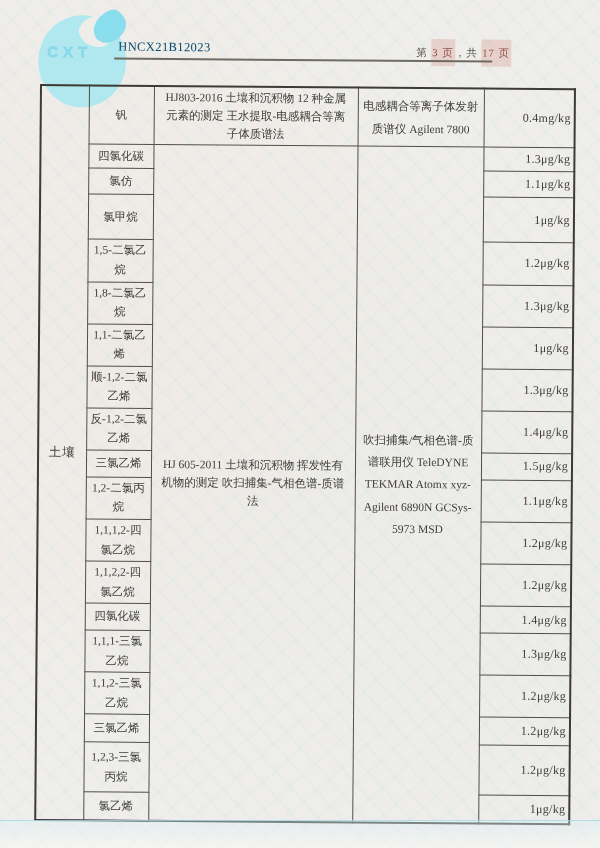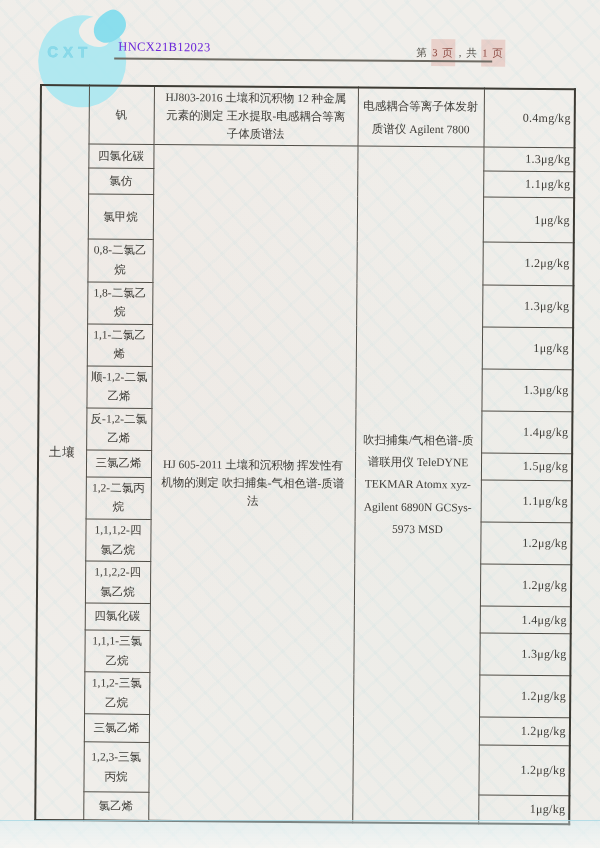--- a/index.html
+++ b/index.html
@@ -34,21 +34,21 @@
     border-radius:70% 30% 60% 40% / 60% 50% 50% 40%;transform:rotate(-22deg);
   }
   .logo-text{
     position:absolute;left:13px;top:36px;
     font-family:"Liberation Sans","DejaVu Sans",sans-serif;
     font-size:15px;font-weight:bold;letter-spacing:5px;color:#7ed8ea;
     -webkit-text-stroke:0.5px #6fd2e6;
   }
 
   
-  .report-no{position:absolute;left:118px;top:39px;font-size:12.5px;letter-spacing:.4px;color:#6d28d9;}
+  .report-no{position:absolute;left:118px;top:39px;font-size:12.5px;letter-spacing:.4px;color:#0c4a6e;}
   .page-indicator{position:absolute;left:416px;top:43px;font-size:10.5px;color:#57544d;letter-spacing:1px;white-space:nowrap;}
   .pg-red{color:#8d4a42;background:rgba(205,95,80,0.20);padding:8px 1px;}
   .header-rule{position:absolute;left:114px;top:57px;width:378px;height:1.5px;background:#6e6b63;}
 
   
   table.limits-table{
     position:absolute;left:40px;top:84px;width:534px;
     border-collapse:collapse;table-layout:fixed;
     border:2px solid #3d3b34;
   }
@@ -79,21 +79,21 @@
   <div class="tilt">
 
     <div class="logo">
       <div class="logo-ring"></div>
       <div class="logo-leaf"></div>
       <span class="logo-text">CXT</span>
     </div>
 
     <div class="report-no">HNCX21B12023</div>
 
-    <div class="page-indicator"><span>第</span> <span class="pg-red">3 页</span><span>，共</span> <span class="pg-red">1 页</span></div>
+    <div class="page-indicator"><span>第</span> <span class="pg-red">3 页</span><span>，共</span> <span class="pg-red">17 页</span></div>
 
     <div class="header-rule"></div>
 
     <table class="limits-table">
       <colgroup>
         <col style="width:48px">
         <col style="width:65px">
         <col style="width:204px">
         <col style="width:126px">
         <col style="width:91px">
@@ -114,21 +114,21 @@
           </tr>
           <tr style="height: 26px;">
             <td class="analyte">氯仿</td>
             <td class="limit">1.1μg/kg</td>
           </tr>
           <tr style="height: 45px;">
             <td class="analyte">氯甲烷</td>
             <td class="limit">1μg/kg</td>
           </tr>
           <tr style="height: 41px;">
-            <td class="analyte">0,8-二氯乙烷</td>
+            <td class="analyte">1,5-二氯乙烷</td>
             <td class="limit">1.2μg/kg</td>
           </tr>
           <tr style="height: 40px;">
             <td class="analyte">1,8-二氯乙烷</td>
             <td class="limit">1.3μg/kg</td>
           </tr>
           <tr style="height: 40px;">
             <td class="analyte">1,1-二氯乙烯</td>
             <td class="limit">1μg/kg</td>
           </tr>

